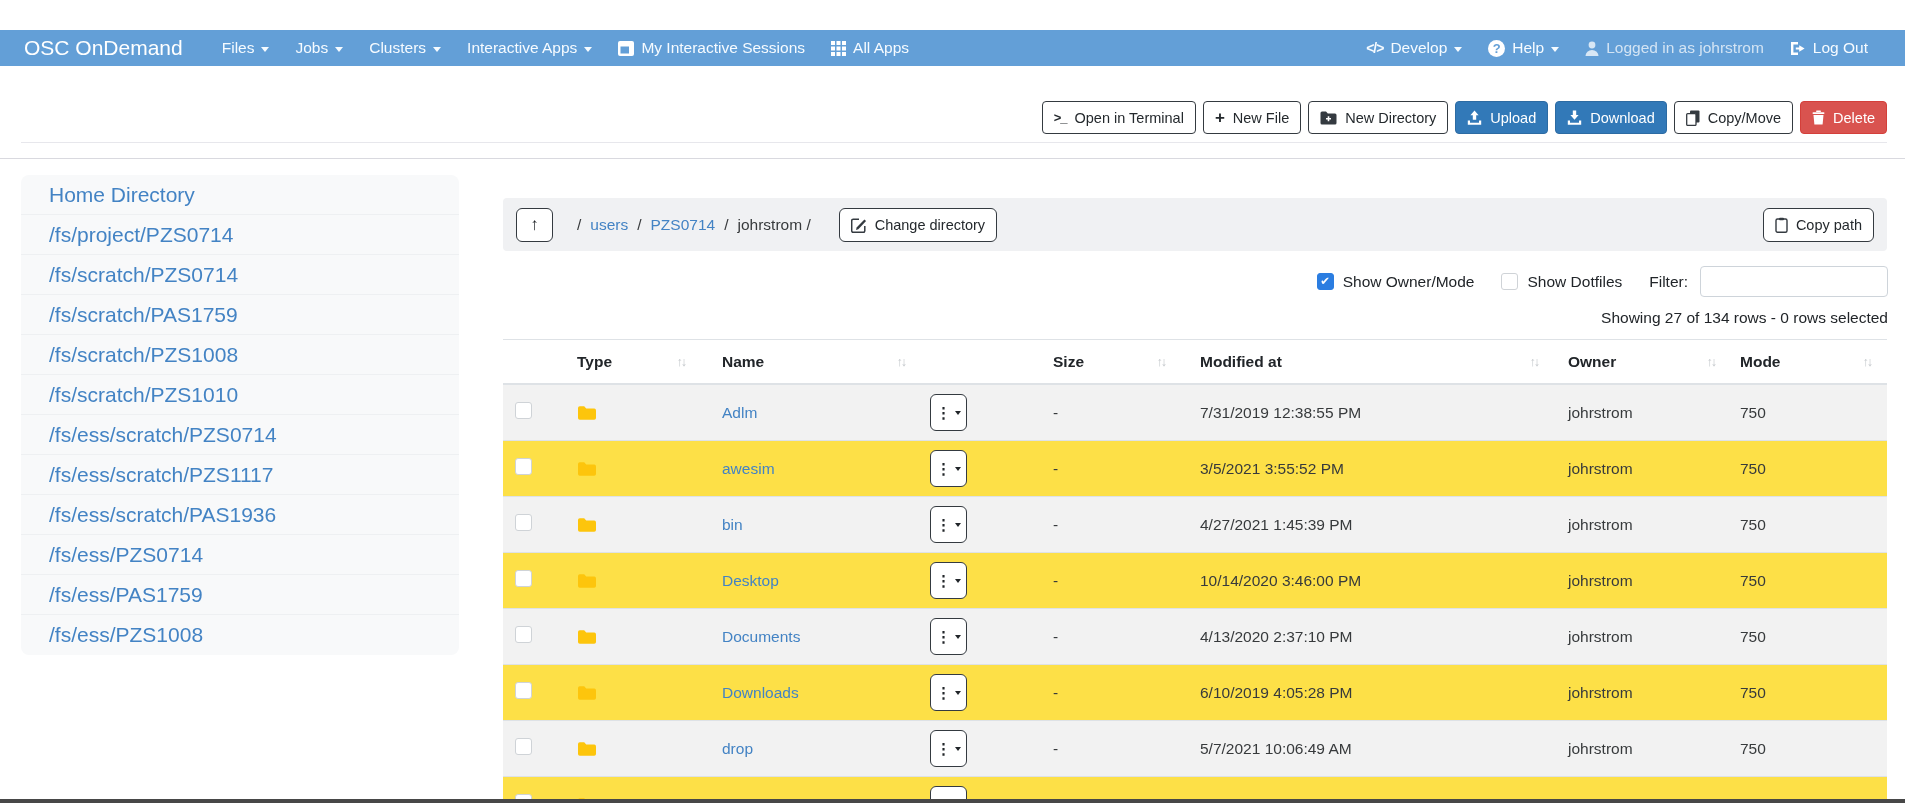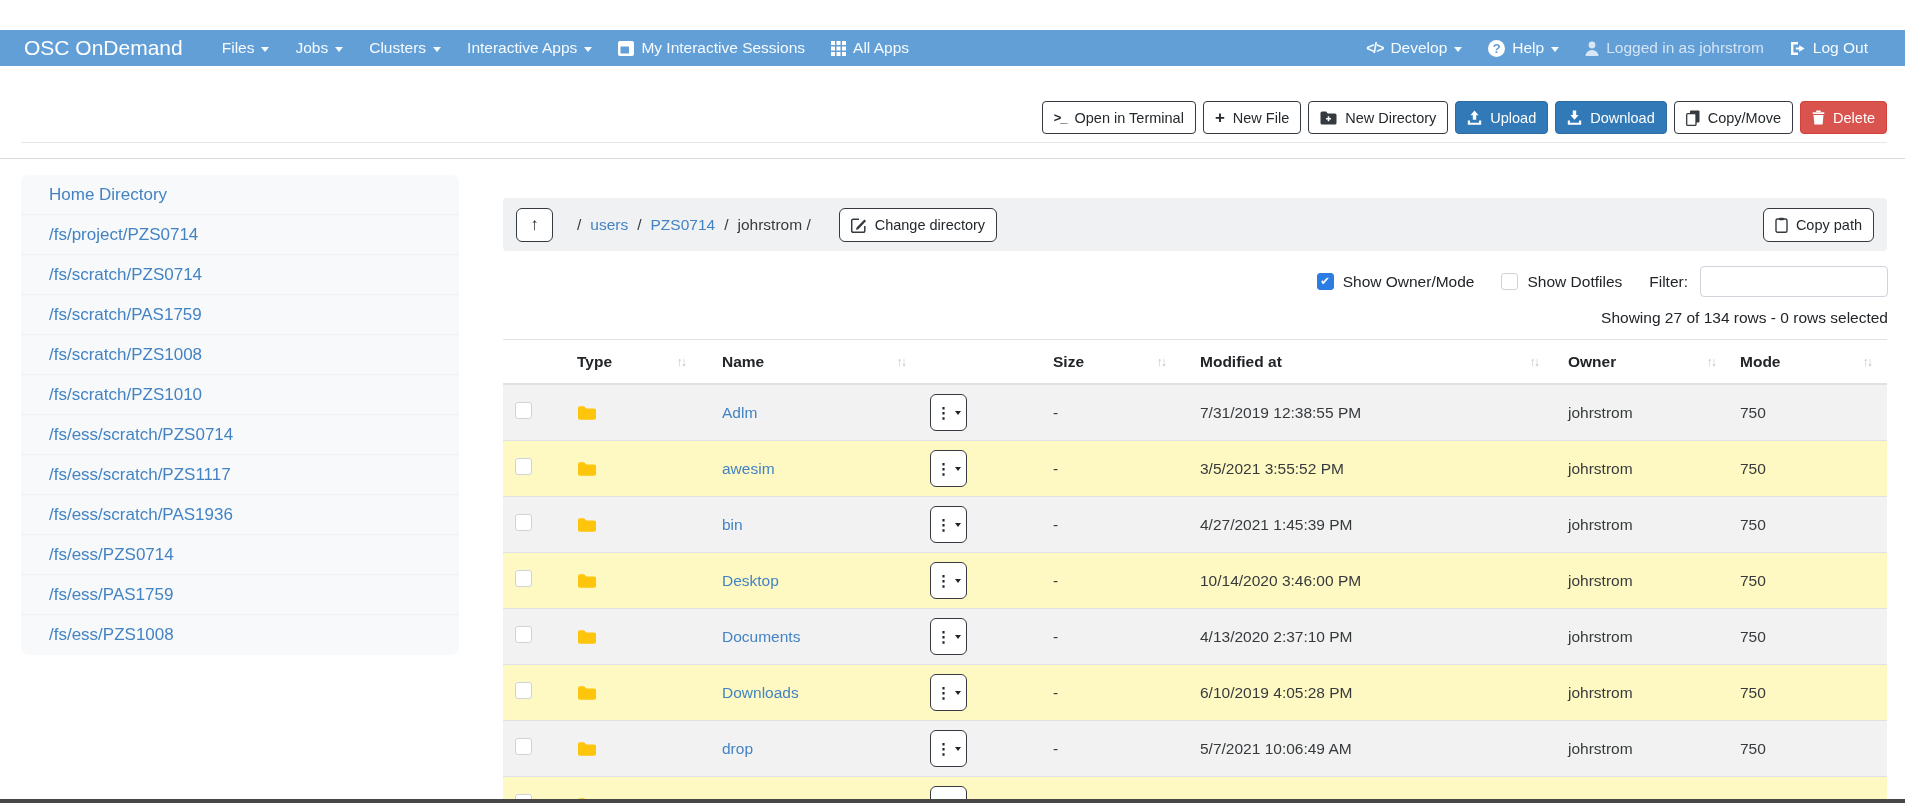--- a/index.html
+++ b/index.html
@@ -30,21 +30,21 @@
   .btn.primary { background:var(--primary,#3279b8); border-color:#2c6ba3; color:#ffffff; }
   .btn.danger  { background:var(--danger,#d9534f); border-color:#d43f3a; color:#fff; }
   .term-glyph { font-weight:bold; font-size:13px; letter-spacing:-1px; }
   .plus-glyph { font-weight:bold; font-size:17px; line-height:1; }
 
   .hr1 { position:absolute; top:142px; left:21px; right:18px; border-top:1px solid #e7e7ec; }
   .hr2 { position:absolute; top:158px; left:0; right:0; border-top:1px solid #d9d9df; }
 
   
   .sidebar { position:absolute; top:175px; left:21px; width:438px; background:#f8f9fa; border-radius:8px; overflow:hidden; }
-  .side-item { display:block; height:40px; line-height:40px; padding-left:28px; font-size:17px;
+  .side-item { display:block; height:40px; line-height:40px; padding-left:28px; font-size:21px;
                color:var(--link,#4383c4); border-bottom:1px solid #eef0f2; cursor:pointer; text-decoration:none; }
   .side-item:last-child { border-bottom:none; }
 
   
   .pathbar { position:absolute; top:198px; left:503px; width:1384px; height:53px; background:#f0f1f3; border-radius:4px;
              display:flex; align-items:center; padding:0 13px; }
   .up-btn { width:37px; height:34px; background:#fff; border:1px solid #343a40; border-radius:6px; color:#212529;
             font-size:17px; display:flex; align-items:center; justify-content:center; cursor:pointer; }
   .crumbs { margin-left:24px; display:flex; align-items:center; gap:9px; font-size:15.5px; color:#373a3c; }
   .crumbs a { color:var(--link,#4383c4); text-decoration:none; cursor:pointer; }
@@ -70,21 +70,21 @@
   .thead, .trow { display:grid; grid-template-columns:57px 140px 230px 100px 150px 370px 180px 1fr; align-items:center; }
   .thead { height:45px; border-bottom:2px solid #dee2e6; font-weight:bold; font-size:15.5px; color:#212529; }
   .th { display:flex; align-items:center; justify-content:space-between; height:100%; cursor:pointer; }
   .sort { color:#c3c7cb; font-size:12.5px; letter-spacing:-2px; font-weight:normal; padding-right:0; }
   .th.h-type { padding-left:17px; padding-right:15px; }
   .th.h-name { padding-left:22px; padding-right:25px; }
   .th.h-size { padding-left:23px; padding-right:15px;gap:16px; }
   .th.h-modified { padding-left:20px; padding-right:12px; }
   .th.h-owner { padding-left:18px; padding-right:15px; }
   .th.h-mode { padding-left:10px; padding-right:16px; }
-  .trow { height:56px; border-bottom:1px solid #dee2e6; font-size:15.5px; color:#373a3c; background:#fef9c3; }
+  .trow { height:56px; border-bottom:1px solid #dee2e6; font-size:15.5px; color:#373a3c; background:#fde047; }
   .tbody .trow:nth-child(odd) { background:#f2f2f2; }
   .c-check { padding-left:12px; }
   .c-type { padding-left:17px; display:flex; align-items:center; }
   .c-name { padding-left:22px; }
   .c-name a { color:var(--link,#4383c4); text-decoration:none; cursor:pointer; }
   .c-size { padding-left:23px; }
   .c-modified { padding-left:20px; }
   .c-owner { padding-left:18px; }
   .c-mode { padding-left:10px; }
   .menu-btn { width:37px; height:37px; background:#fff; border:1px solid #343a40; border-radius:6px; color:#212529;

